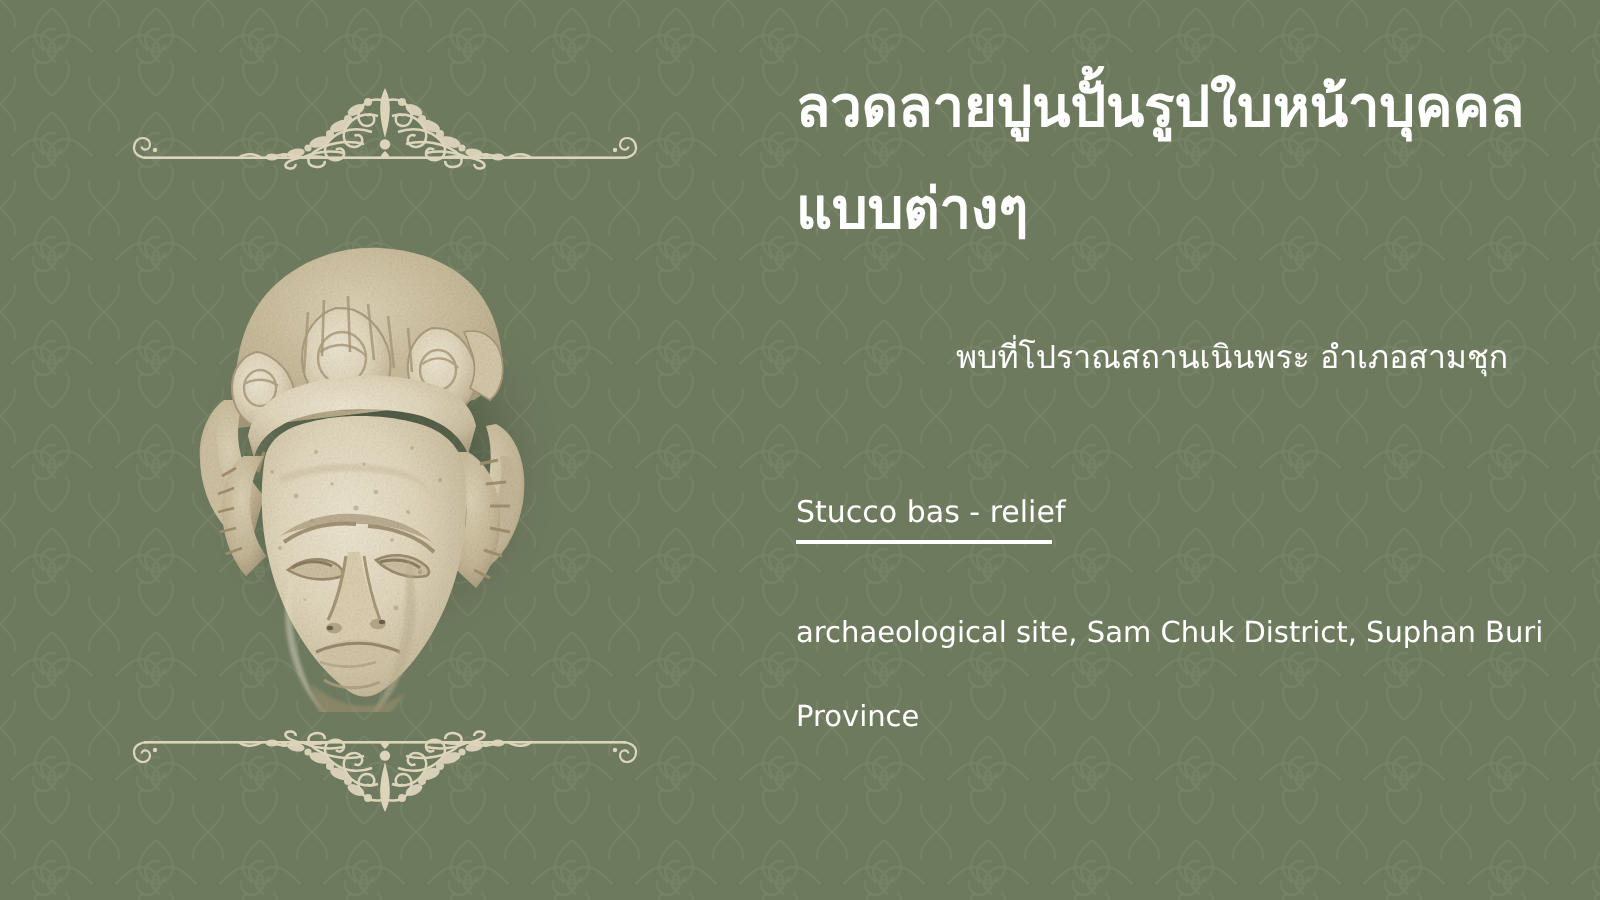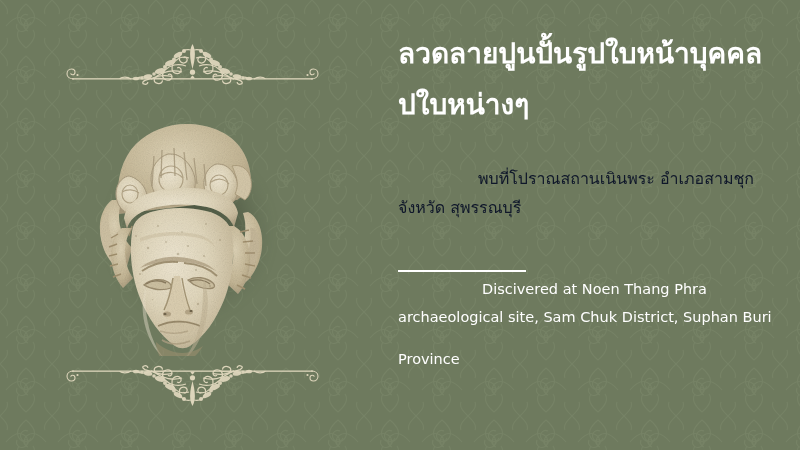--- a/index.html
+++ b/index.html
@@ -73,21 +73,21 @@
     font-size:28px;
     line-height:51px;
     font-weight:700;
     letter-spacing:0px;
     white-space:nowrap;
   }
   #title-line-1 { position:absolute; left:2px;  top:28px; }
   #title-line-2 { position:absolute; left:2px;  top:79px; }
 
   .subtitle-th {
-    color:#0f172a;
+    color:#ffffff;
     font-size:16px;
     line-height:29px;
     font-weight:400;
     white-space:nowrap;
   }
   #subtitle-line-1 { position:absolute; left:82px; top:164px; }
   #subtitle-line-2 { position:absolute; left:2px;  top:193px; }
 
   #heading-en {
     position:absolute; left:2px; top:245px;
@@ -470,25 +470,24 @@
       </g>
 
       <path d="M86 234 c10 9 22 13 34 10 c5 -1 9 -3 13 -6 c-6 10 -15 17 -24 20
                c-4 1 -8 1 -12 -1 c-6 -4 -11 -13 -11 -23 z" fill="#9e906f" opacity="0.55" filter="url(#soften)"></path>
     </svg>
   </div>
 
   <div id="text-col">
 
     <div class="title-th" id="title-line-1">ลวดลายปูนปั้นรูปใบหน้าบุคคล</div>
-    <div class="title-th" id="title-line-2">ปใบหน่างๆ</div>
+    <div class="title-th" id="title-line-2">แบบต่างๆ</div>
 
     <div class="subtitle-th" id="subtitle-line-1">พบที่โปราณสถานเนินพระ อำเภอสามชุก</div>
-    <div class="subtitle-th" id="subtitle-line-2">จังหวัด สุพรรณบุรี</div>
-
+
+    <div id="heading-en">Stucco bas - relief</div>
     <div id="heading-en-underline"></div>
 
-    <div class="body-en" id="body-line-1">Discivered at Noen Thang Phra</div>
     <div class="body-en" id="body-line-2">archaeological site, Sam Chuk District, Suphan Buri</div>
     <div class="body-en" id="body-line-3">Province</div>
   </div>
 
 </div>
 
 </body></html>

